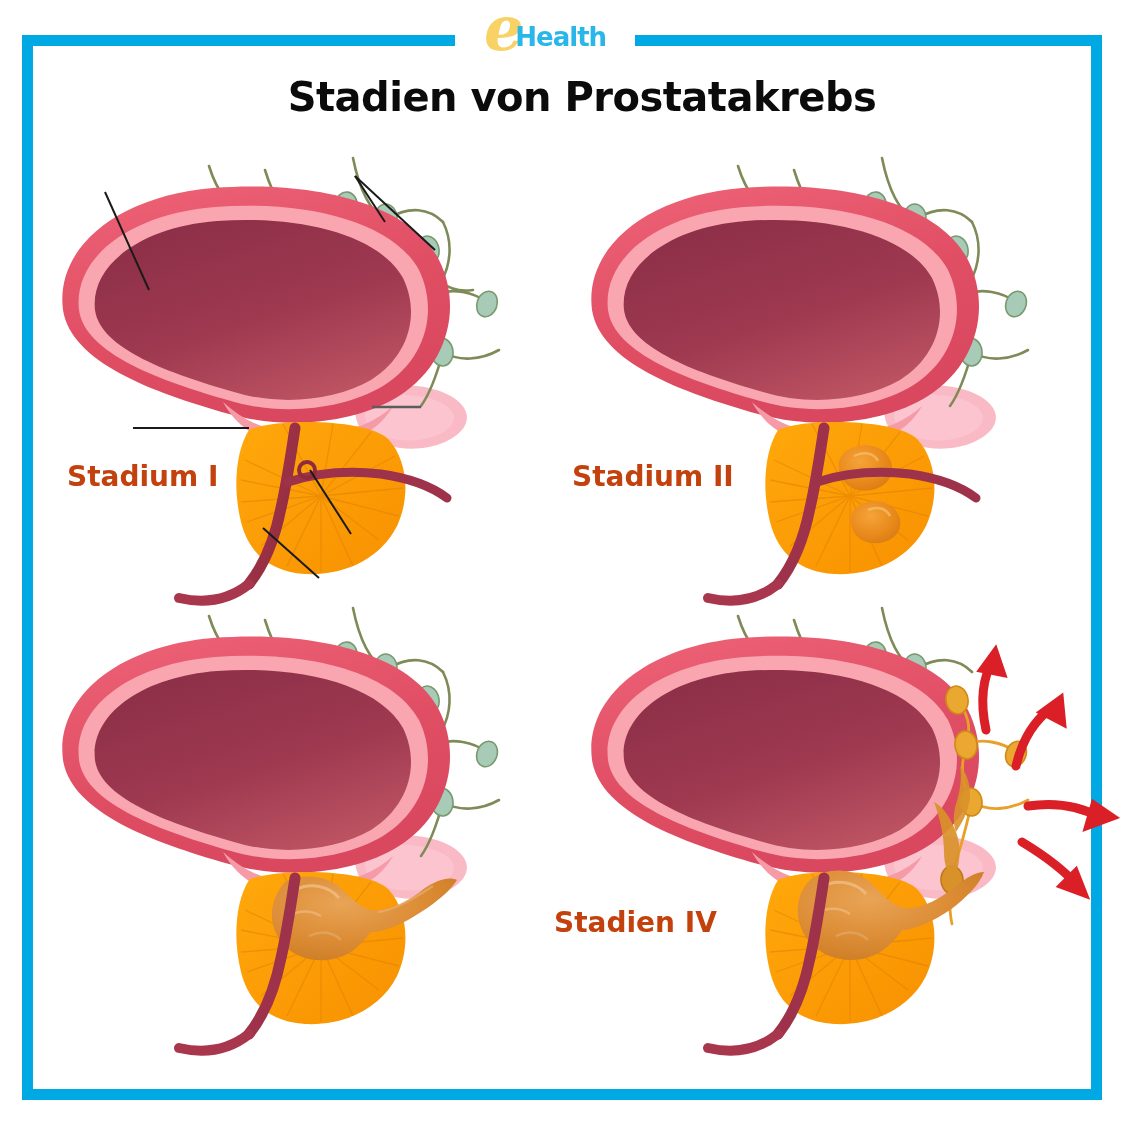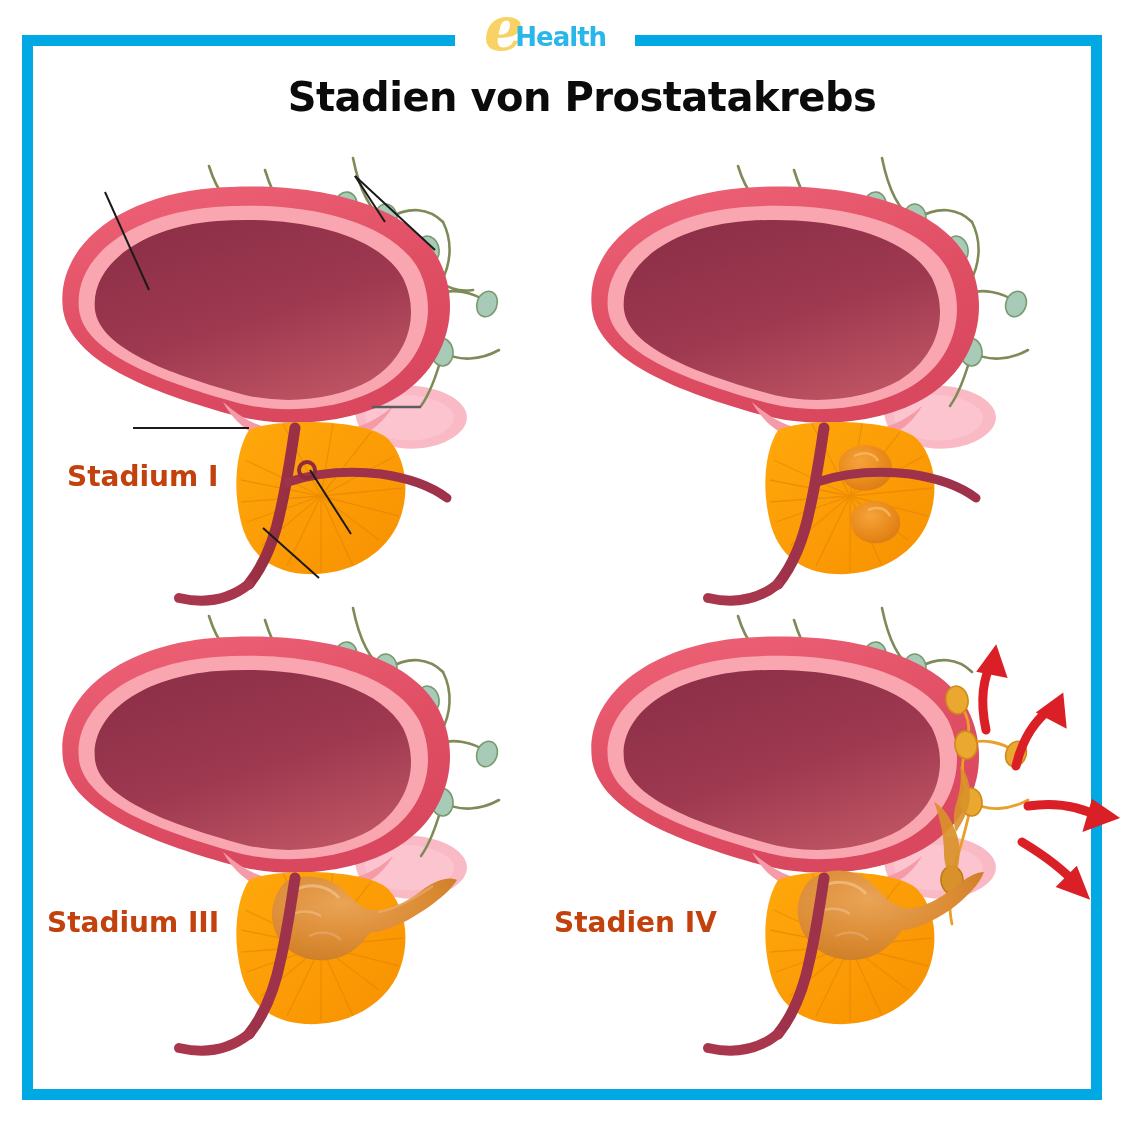--- a/index.html
+++ b/index.html
@@ -247,20 +247,21 @@
           </g>
           <g stroke="#1a1a1a" stroke-width="2" fill="none">
             <path d="M322,46 L402,120"></path>
             <path d="M322,46 L352,92"></path>
           </g>
         </svg>
       </div>
     </div>
 
     <div class="panel panel-2">
+      <div class="stage-label">Stadium II</div>
       <div class="anatomy">
         <svg width="529" height="478" viewBox="0 0 529 478">
           <defs>
             <linearGradient id="lum2" x1="0.2" y1="0" x2="0.75" y2="1">
               <stop offset="0%" stop-color="#8C2F47"></stop>
                 <stop offset="55%" stop-color="#9E3950"></stop>
                 <stop offset="100%" stop-color="#BE5463"></stop>
             </linearGradient>
             <linearGradient id="wall2" x1="0" y1="0" x2="0.4" y2="1">
               <stop offset="0%" stop-color="#EE6377"></stop>
@@ -363,21 +364,20 @@
           <g fill="none" stroke-linecap="round">
             <path d="M262,298 C258,324 254,352 248,378 C242,408 232,434 216,454" stroke="#9E324A" stroke-width="11"></path>
             <path d="M255,352 C280,344 312,340 348,344 C376,348 398,356 414,368" stroke="#9E324A" stroke-width="9"></path>
             <path d="M216,454 C196,470 172,474 146,468" stroke="#A8364C" stroke-width="10"></path>
           </g>
         </svg>
       </div>
     </div>
 
     <div class="panel panel-3">
-      <div class="stage-label">Stadium III</div>
       <div class="anatomy">
         <svg width="529" height="478" viewBox="0 0 529 478">
           <defs>
             <linearGradient id="lum3" x1="0.2" y1="0" x2="0.75" y2="1">
               <stop offset="0%" stop-color="#8C2F47"></stop>
                 <stop offset="55%" stop-color="#9E3950"></stop>
                 <stop offset="100%" stop-color="#BE5463"></stop>
             </linearGradient>
             <linearGradient id="wall3" x1="0" y1="0" x2="0.4" y2="1">
               <stop offset="0%" stop-color="#EE6377"></stop>

